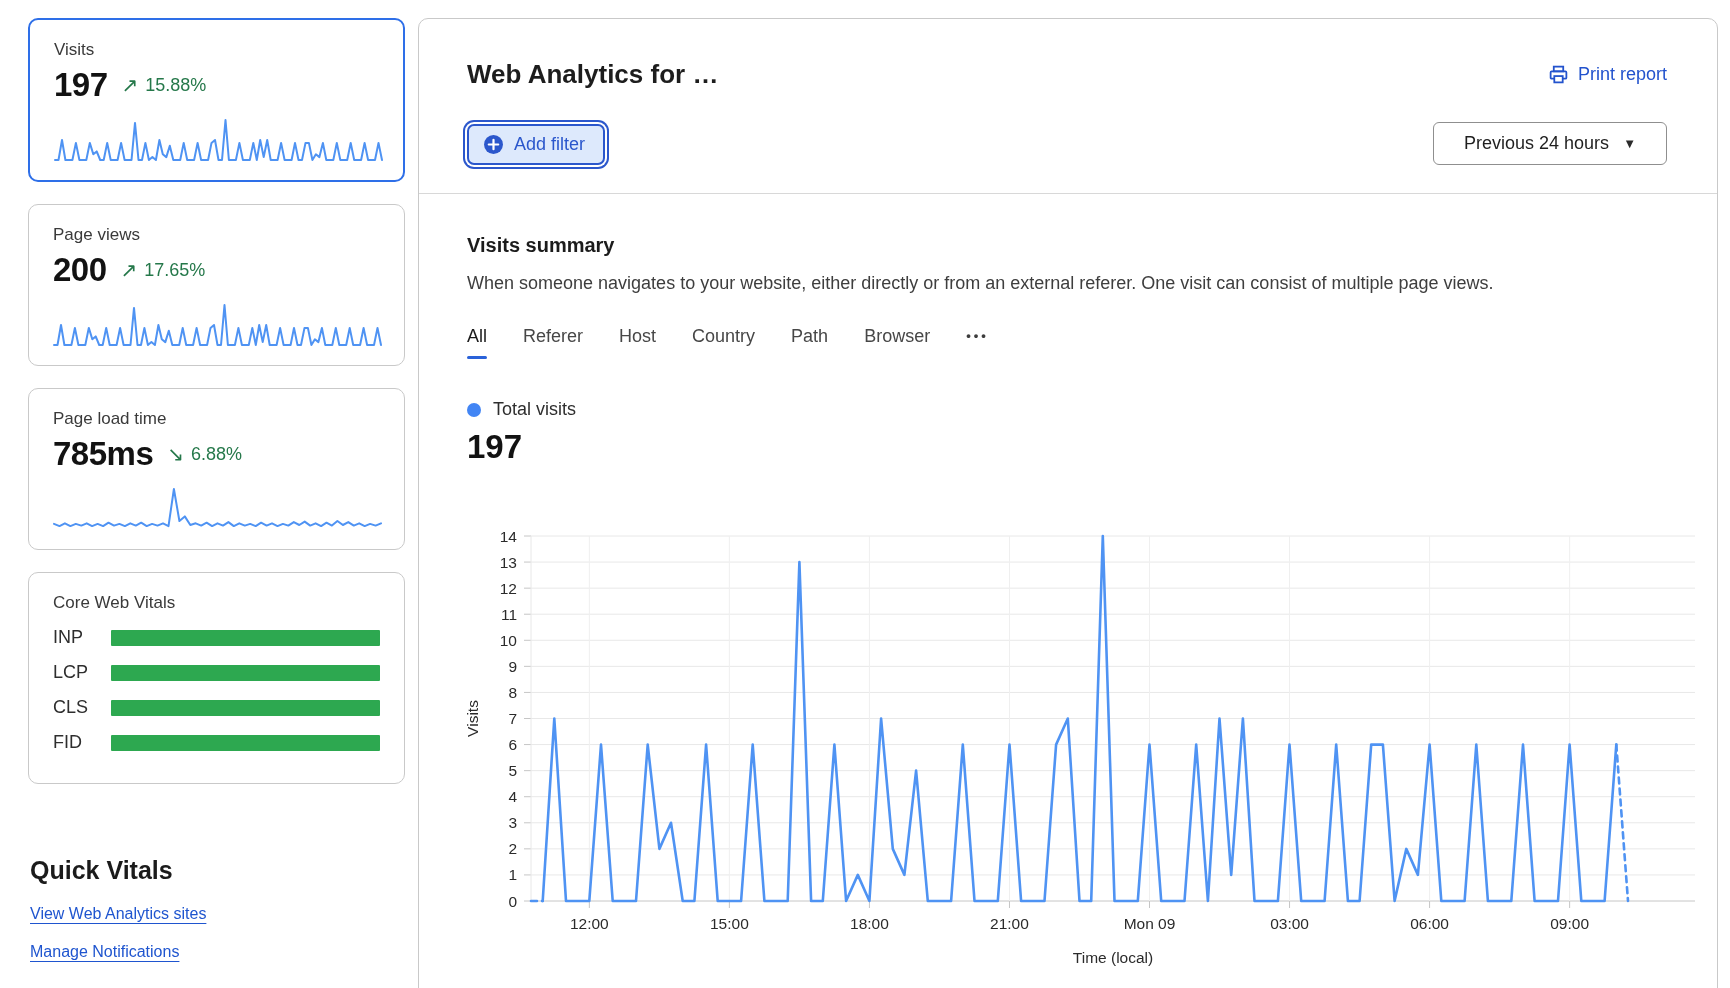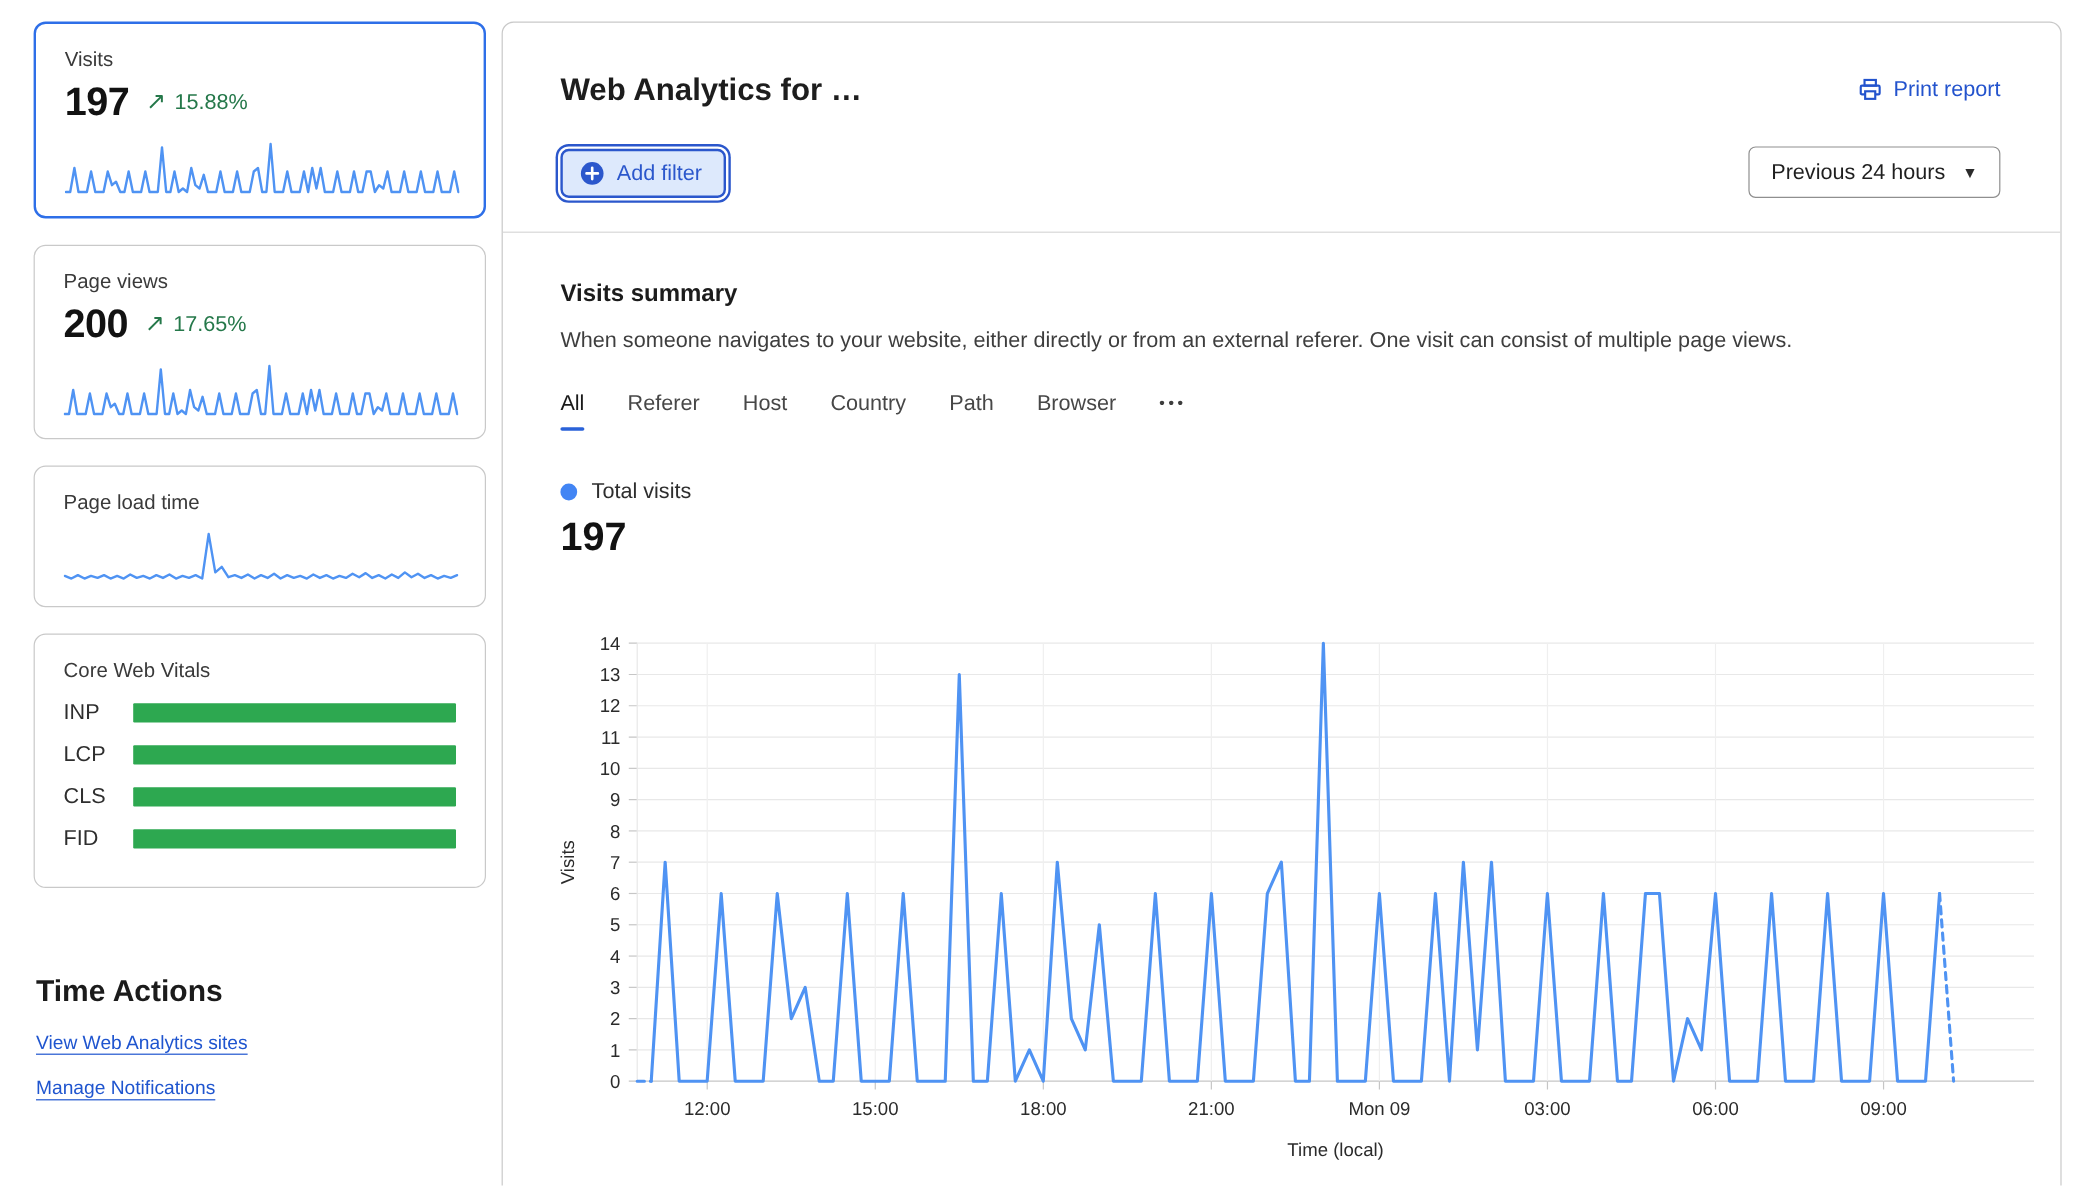--- a/index.html
+++ b/index.html
@@ -37,21 +37,21 @@
   .main-title { font-size:26px; font-weight:bold; color:#1d1d1d; }
   .print-link { display:flex; align-items:center; gap:9px; font-size:18px; color:#2353cd; cursor:pointer; }
 
   .filter-row { display:flex; justify-content:space-between; align-items:flex-end;
                 padding:0 50px 0 48px; margin-top:32px; }
   .add-filter { display:flex; align-items:center; gap:10px; background:#dde9fc;
                 border:2px solid #2b57cc; border-radius:7px; padding:8px 18px 8px 14px;
                 font-size:18px; color:#2b57cc; cursor:pointer;
                 box-shadow:0 0 0 2px #ffffff, 0 0 0 4px #2b57cc; }
   .range-btn { display:flex; align-items:center; gap:14px; background:#fff;
-               border:1px solid #8f8f8f; border-radius:6px; padding:10px 18px;
+               border:1px solid #8f8f8f; border-radius:6px; padding:10px 30px;
                font-size:18px; color:#1f1f1f; cursor:pointer; }
   .caret { font-size:13px; color:#2b2b2b; }
 
   .header-divider { border:none; border-top:1px solid #d8d8d8; margin-top:28px; }
 
   .summary { padding:0 50px 0 48px; }
   .summary-title { font-size:20px; font-weight:bold; color:#1c1c1c; margin-top:40px; }
   .summary-desc { font-size:18px; color:#3e3e3e; margin-top:16px; }
 
   .tabs { display:flex; align-items:center; gap:36px; margin-top:32px; }
@@ -99,20 +99,27 @@
           <span>17.65%</span>
         </span>
       </div>
       <svg class="spark" width="329" height="48">
           <polyline points="1.0,44.0 4.5,44.0 8.0,24.0 11.4,44.0 14.9,44.0 18.4,44.0 21.9,26.9 25.4,44.0 28.8,44.0 32.3,44.0 35.8,26.9 39.3,38.3 42.7,35.4 46.2,44.0 49.7,44.0 53.2,26.9 56.7,44.0 60.1,44.0 63.6,44.0 67.1,26.9 70.6,44.0 74.1,44.0 77.5,44.0 81.0,6.9 84.5,44.0 88.0,44.0 91.4,26.9 94.9,44.0 98.4,41.1 101.9,44.0 105.4,24.0 108.8,38.3 112.3,41.1 115.8,29.7 119.3,44.0 122.8,44.0 126.2,44.0 129.7,26.9 133.2,44.0 136.7,44.0 140.1,44.0 143.6,26.9 147.1,44.0 150.6,44.0 154.1,44.0 157.5,26.9 161.0,24.0 164.5,44.0 168.0,44.0 171.5,4.0 174.9,44.0 178.4,44.0 181.9,44.0 185.4,26.9 188.9,44.0 192.3,44.0 195.8,44.0 199.3,26.9 202.8,44.0 206.2,24.0 209.7,41.1 213.2,24.0 216.7,44.0 220.2,44.0 223.6,44.0 227.1,26.9 230.6,44.0 234.1,44.0 237.6,44.0 241.0,26.9 244.5,44.0 248.0,44.0 251.5,26.9 254.9,26.9 258.4,44.0 261.9,38.3 265.4,41.1 268.9,26.9 272.3,44.0 275.8,44.0 279.3,44.0 282.8,26.9 286.3,44.0 289.7,44.0 293.2,44.0 296.7,26.9 300.2,44.0 303.6,44.0 307.1,44.0 310.6,26.9 314.1,44.0 317.6,44.0 321.0,44.0 324.5,26.9 328.0,44.0" fill="none" stroke="#4f93f3" stroke-width="2" stroke-linejoin="round" stroke-linecap="round"></polyline>
         </svg>
     </div>
 
     <div class="card">
       <div class="card-title">Page load time</div>
+      <div class="value-row">
+        <span class="metric-value">785ms</span>
+        <span class="trend">
+          <span class="arrow">↘</span>
+          <span>6.88%</span>
+        </span>
+      </div>
       <svg class="spark" width="329" height="48">
           <polyline points="1.0,38.9 6.5,41.1 11.9,38.3 17.4,41.1 22.8,38.9 28.3,40.6 33.7,38.3 39.1,41.1 44.6,38.9 50.1,41.1 55.5,37.7 61.0,40.6 66.4,38.9 71.9,41.1 77.3,38.3 82.8,40.6 88.2,37.7 93.7,41.1 99.1,38.9 104.5,40.6 110.0,38.3 115.5,41.1 120.9,4.0 126.4,36.0 131.8,31.4 137.3,40.0 142.7,38.3 148.2,40.6 153.6,37.7 159.1,41.1 164.5,38.3 170.0,40.6 175.4,37.1 180.8,41.1 186.3,38.3 191.8,40.6 197.2,38.9 202.7,41.1 208.1,37.7 213.6,40.6 219.0,38.3 224.5,41.1 229.9,38.9 235.3,40.6 240.8,37.1 246.3,40.0 251.7,36.6 257.2,40.6 262.6,38.3 268.1,41.1 273.5,37.7 278.9,40.6 284.4,36.0 289.9,40.0 295.3,37.1 300.8,40.6 306.2,38.3 311.7,41.1 317.1,38.9 322.6,40.6 328.0,38.3" fill="none" stroke="#4f93f3" stroke-width="2" stroke-linejoin="round" stroke-linecap="round"></polyline>
         </svg>
     </div>
 
     <div class="card">
       <div class="card-title">Core Web Vitals</div>
       <div class="cwv-rows">
         <div class="cwv-row">
           <span class="cwv-label">INP</span>
@@ -127,21 +134,21 @@
           <span class="cwv-bar"></span>
         </div>
         <div class="cwv-row">
           <span class="cwv-label">FID</span>
           <span class="cwv-bar"></span>
         </div>
       </div>
     </div>
 
     <div class="qa">
-      <div class="qa-title">Time Actions</div>
+      <div class="qa-title">Quick Vitals</div>
       <a class="qa-link">View Web Analytics sites</a><br>
       <a class="qa-link">Manage Notifications</a>
       
     </div>
   </div>
 
   <div class="main-card">
 
     <div class="main-header">
       <h1 class="main-title">Web Analytics for …</h1>

